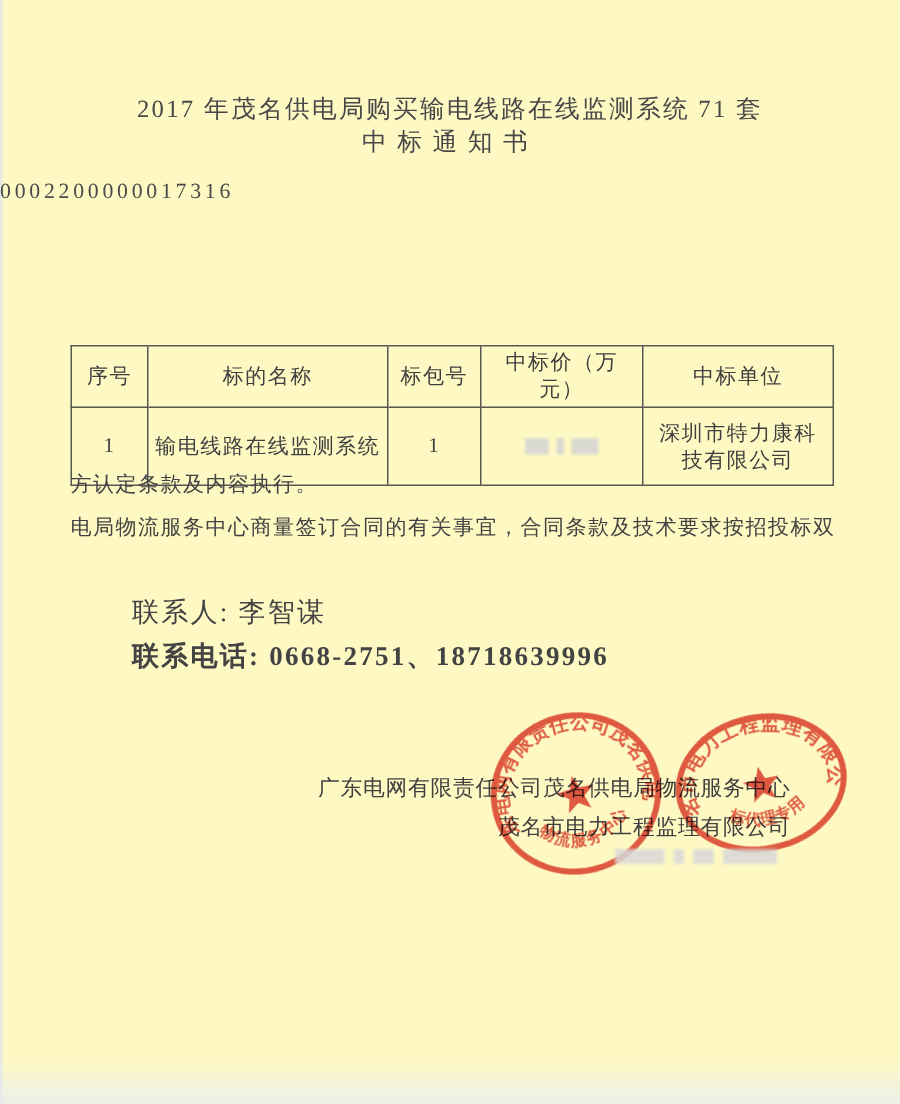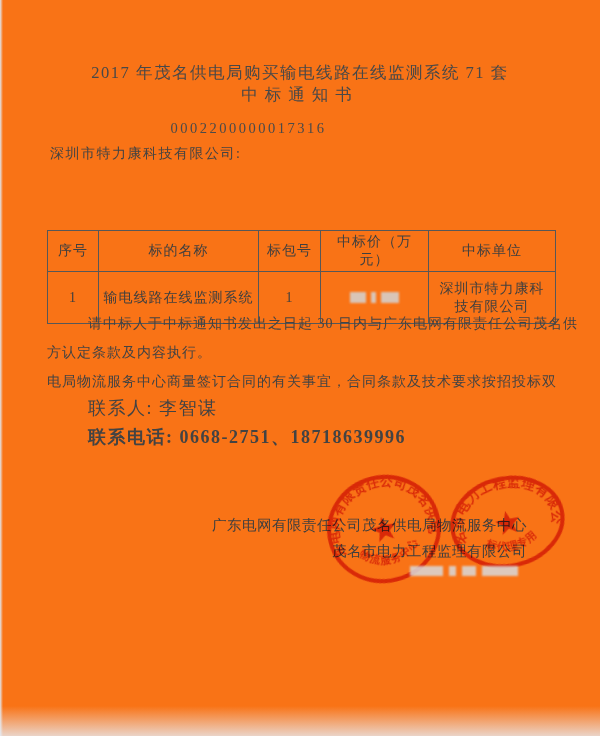--- a/index.html
+++ b/index.html
@@ -1,21 +1,21 @@
 <!DOCTYPE html>
 <html><head>
 <meta charset="utf-8">
 <style>
   * { margin:0; padding:0; box-sizing:border-box; }
   html,body { background:#ffffff; }
   .page {
     position:relative;
     width:600px; height:736px;
     margin:0 auto;
-    background:#f97316;
+    background:#fef9c3;
     font-family:"Liberation Serif","DejaVu Serif",serif;
     color:#434343;
     overflow:hidden;
   }
   
   .edge-left {
     position:absolute; left:0; top:0; width:3px; height:100%;
     background:linear-gradient(to right,#e3e4e8,rgba(255,255,255,0));
   }
   .shadow-bottom {
@@ -26,21 +26,21 @@
   .title1 {
     position:absolute; top:62px; left:0; width:100%;
     text-align:center; font-size:16.5px; letter-spacing:1.5px; color:#484848;
   }
   .title2 {
     position:absolute; top:84px; left:0; width:100%;
     text-align:center; font-size:16.5px; letter-spacing:7px; color:#484848;
   }
   .doc-number {
     position:absolute; top:120px; left:0; width:497px;
-    text-align:center; font-size:14.5px; letter-spacing:2.5px; color:#4a4a4a;
+    text-align:left; font-size:14.5px; letter-spacing:2.5px; color:#4a4a4a;
   }
   .salutation {
     position:absolute; top:145px; left:50px;
     font-size:14px; letter-spacing:1.5px;
   }
   .para { position:absolute; left:47px; width:512px; font-size:14px; letter-spacing:1px; }
   .para .line { height:29px; line-height:29px; white-space:nowrap; }
   .para .indent { text-indent:41px; }
   #para1 { top:169px; }
   #para2 { top:309px; }
@@ -79,21 +79,20 @@
 </style>
 </head>
 <body>
 
 <div class="page">
   <div class="edge-left"></div>
 
   <div class="title1">2017 年茂名供电局购买输电线路在线监测系统 71 套</div>
   <div class="title2">中标通知书</div>
   <div class="doc-number">0002200000017316</div>
-  <div class="salutation">深圳市特力康科技有限公司:</div>
 
 
   <table class="award">
     <colgroup>
         <col class="c0">
         <col class="c1">
         <col class="c2">
         <col class="c3">
         <col class="c4">
       </colgroup>
@@ -115,21 +114,20 @@
               <span class="redact" style="width:5px;height:11px"></span>
               <span class="redact" style="width:18px;height:11px"></span>
         </div>
       </td>
       <td>深圳市特力康科技有限公司</td>
     </tr>
   </tbody>
     </table>
 
   <div class="para" id="para2">
-    <div class="line indent">请中标人于中标通知书发出之日起 30 日内与广东电网有限责任公司茂名供</div>
     <div class="line">方认定条款及内容执行。</div>
     <div class="line">电局物流服务中心商量签订合同的有关事宜，合同条款及技术要求按招投标双</div>
   </div>
 
   <div class="contact" id="contact-person">联系人: 李智谋</div>
   <div class="contact" id="contact-phone">联系电话: 0668-2751、18718639996</div>
 
   <div class="sig" id="sig1">广东电网有限责任公司茂名供电局物流服务中心</div>
   <div class="sig" id="sig2">茂名市电力工程监理有限公司</div>
 

